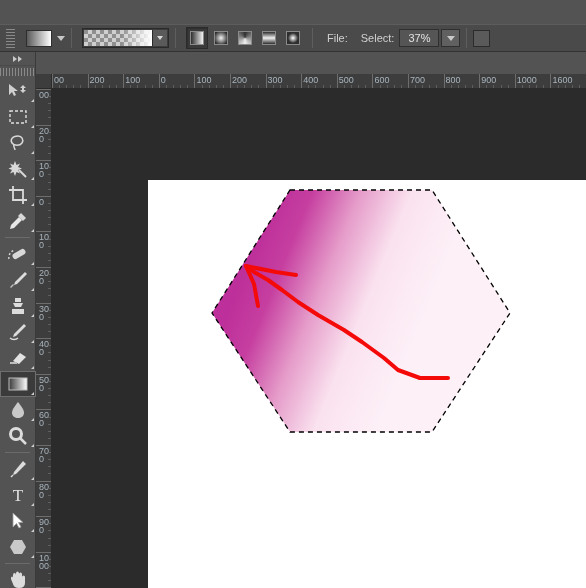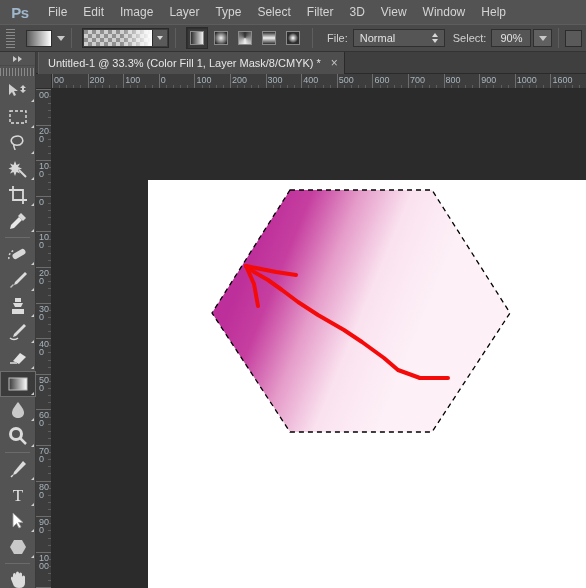--- a/index.html
+++ b/index.html
@@ -191,34 +191,20 @@
     position: absolute; left: 96px; top: 91px; width: 438px; height: 408px;
     background: #ffffff;
   }
   .hexwrap { position: absolute; left: 0; top: 0; width: 438px; height: 408px; }
 </style>
 </head>
 <body>
 
 <div id="app">
 
-  <div class="menubar">
-    <div class="ps-logo">Ps</div>
-    <div class="menu-item">File</div>
-    <div class="menu-item">Edit</div>
-    <div class="menu-item">Image</div>
-    <div class="menu-item">Layer</div>
-    <div class="menu-item">Type</div>
-    <div class="menu-item">Select</div>
-    <div class="menu-item">Filter</div>
-    <div class="menu-item">3D</div>
-    <div class="menu-item">View</div>
-    <div class="menu-item">Window</div>
-    <div class="menu-item">Help</div>
-  </div>
 
   <div class="optionsbar">
     <div class="grip"></div>
 
     <div class="preset-swatch"></div>
     <div class="tri-down"></div>
 
     <div class="opt-sep"></div>
 
     <div class="grad-strip-wrap">
@@ -244,45 +230,31 @@
           <i class="gt-reflected"></i>
         </div>
       <div class="gtype">
           <i class="gt-diamond"></i>
         </div>
     </div>
 
     <div class="opt-sep"></div>
 
     <div class="opt-label">File:</div>
-    <div class="combo mode-combo">
-      <span class="val">Normal</span>
-      <span class="stepper">
-        <span class="st-up"></span>
-          <span class="st-dn"></span>
-      </span>
-    </div>
 
     <div class="opt-label">Select:</div>
-    <div class="op-val">90%</div>
+    <div class="op-val">37%</div>
     <div class="op-btn">
       <span class="tri-down" style="margin:0;"></span>
     </div>
 
     <div class="opt-sep"></div>
     <div class="edge-chk"></div>
   </div>
 
-  <div class="tabbar">
-    <div class="tabbar-grip"></div>
-    <div class="doc-tab">
-      <span class="title">Untitled-1 @ 33.3% (Color Fill 1, Layer Mask/8/CMYK) *</span>
-      <span class="tab-close">×</span>
-    </div>
-  </div>
 
   <div class="ruler-corner"></div>
   <div class="ruler-h" id="ruler-h">
       <div class="rh-tick" style="left: 0px;"></div>
       <div class="rh-lab" style="left: 0px;">00</div>
       <div class="rh-minor" style="left: 7.12px;"></div>
       <div class="rh-minor" style="left: 14.24px;"></div>
       <div class="rh-minor" style="left: 21.36px;"></div>
       <div class="rh-minor" style="left: 28.48px;"></div>
       <div class="rh-tick" style="left: 35.6px;"></div>

